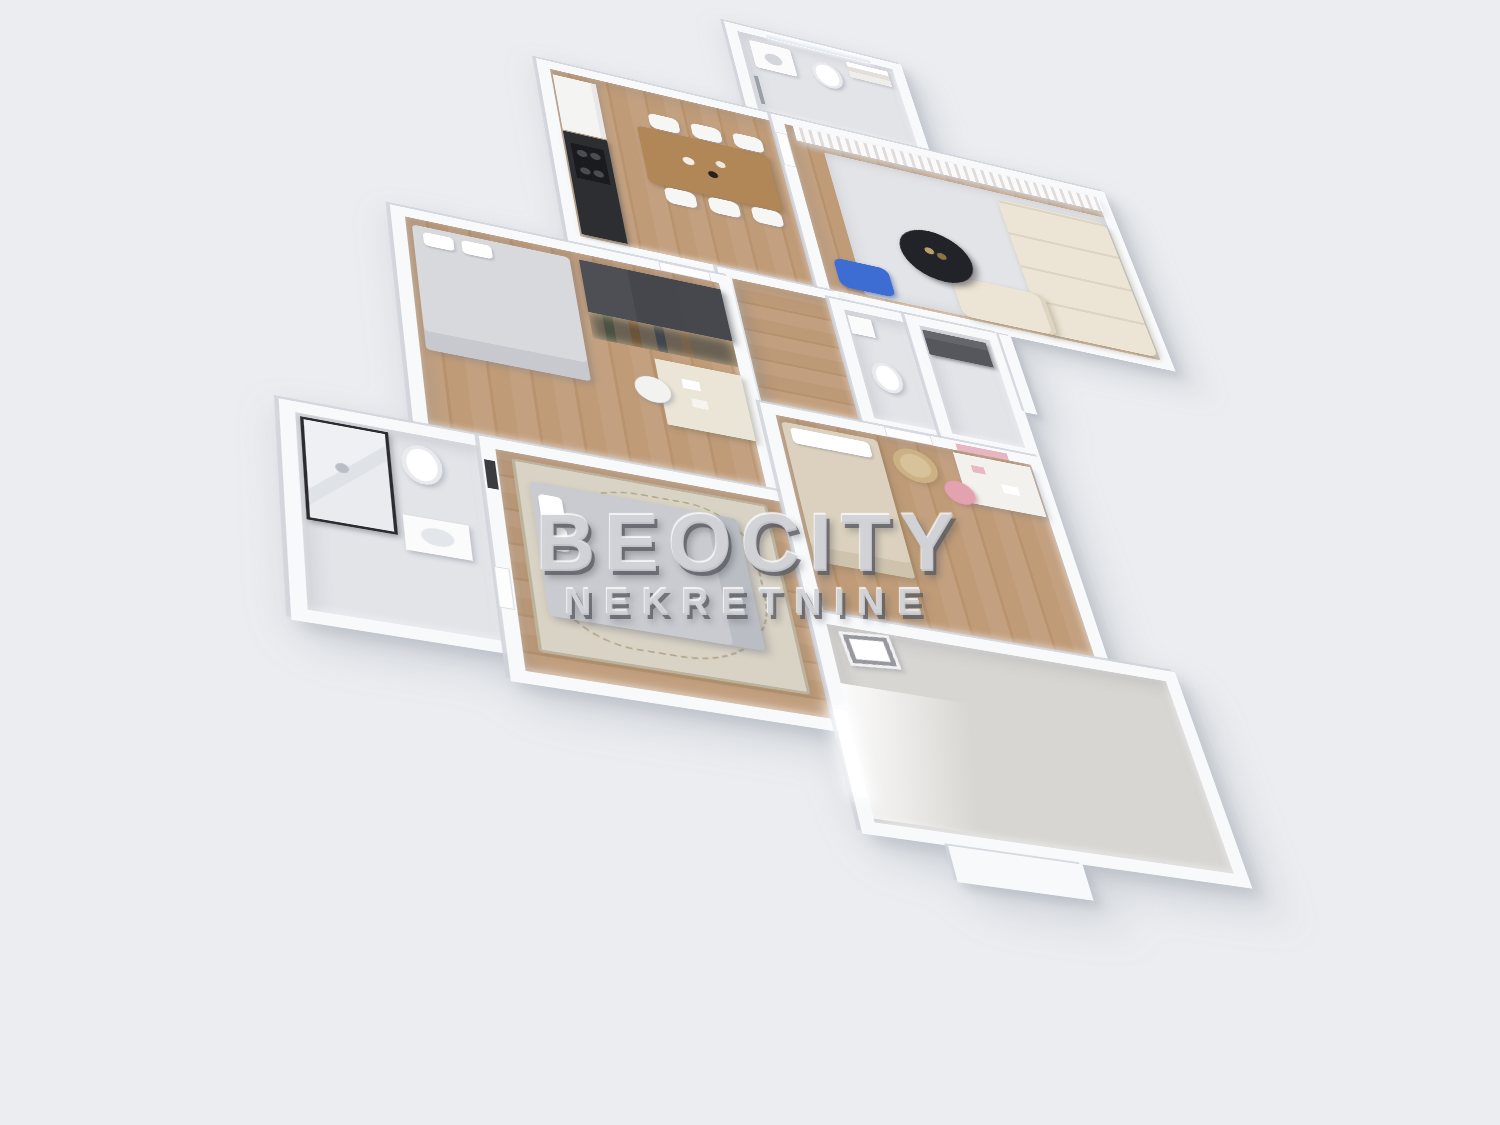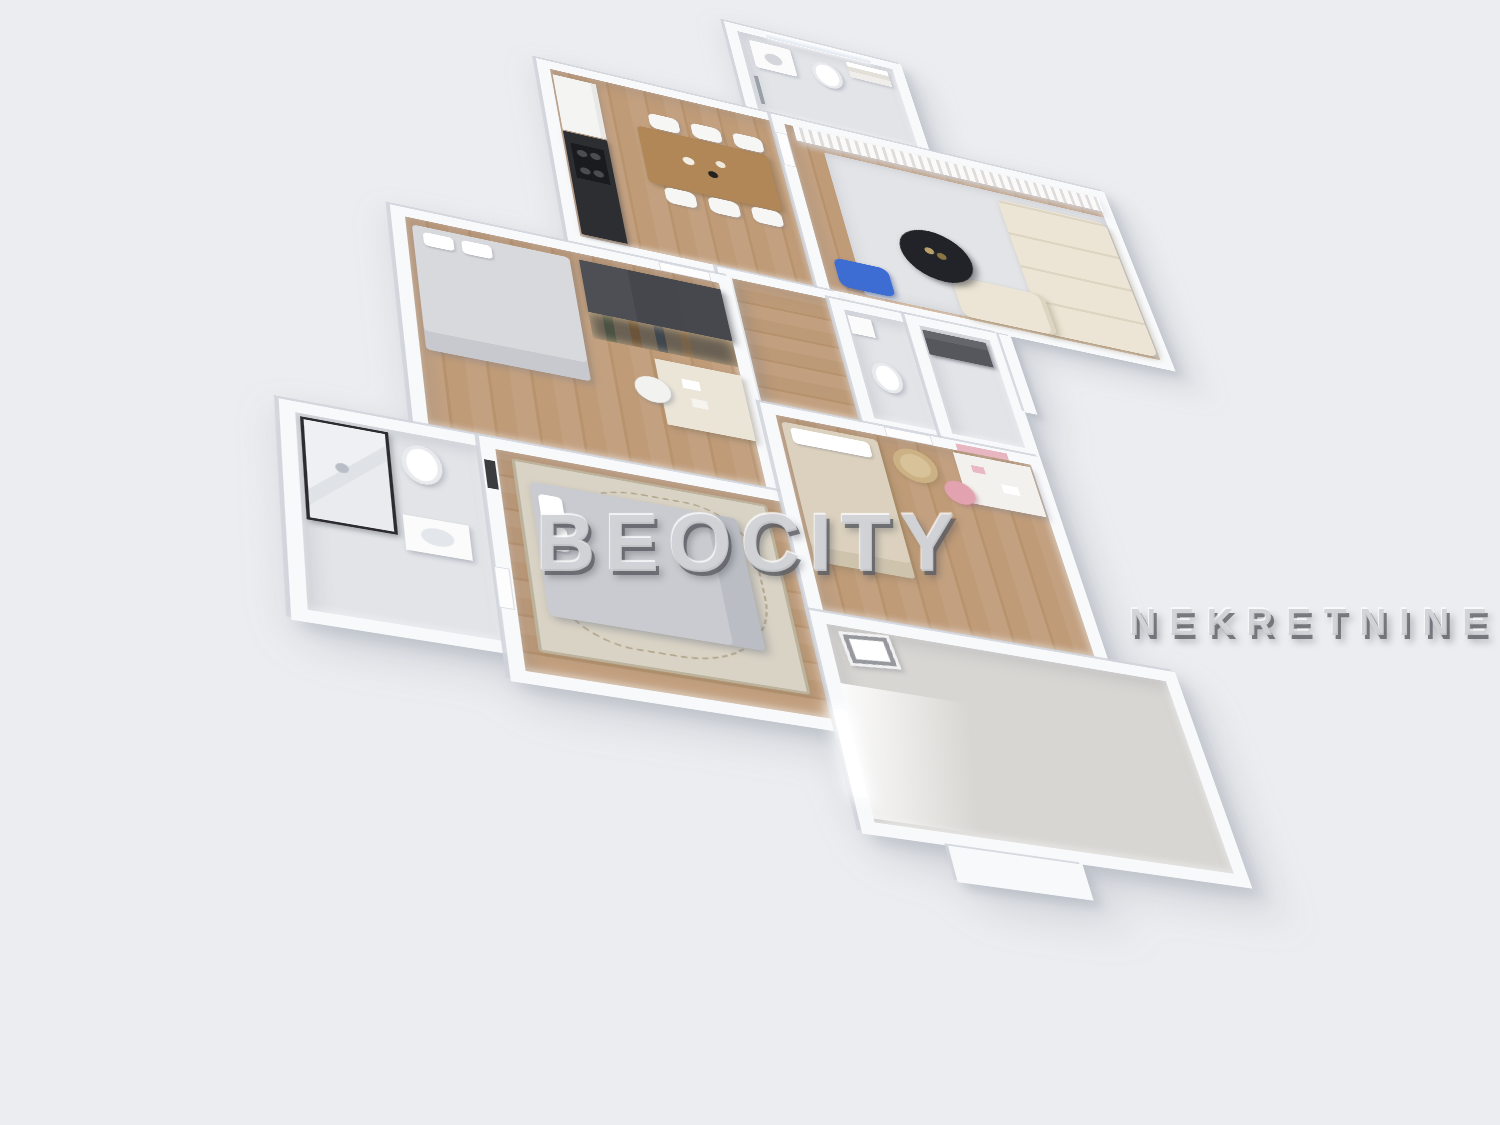--- a/index.html
+++ b/index.html
@@ -23,21 +23,21 @@
   .wall{position:absolute;background:#f8f9fb;box-shadow:-3px -2px 0 rgba(208,211,218,.85),5px 7px 10px rgba(128,136,152,.25);}
   .f{position:absolute;} 
   .door{position:absolute;background:#fdfdfe;box-shadow:inset 0 0 0 1px #d9dce2;}
   .ellipse{border-radius:50%;}
   
   .wm{position:absolute;left:0;width:1500px;text-align:center;font-weight:bold;
       color:rgba(205,207,212,.88);
       text-shadow:-1px -2px 1px rgba(250,250,252,.85), 3px 4px 0 rgba(92,94,100,.78), 6px 7px 7px rgba(80,82,90,.40);
       user-select:none;}
   .wm-title{top:496px;font-size:82px;letter-spacing:9px;}
-  .wm-sub{top:602px;font-size:37px;letter-spacing:13px;text-align:right;}
+  .wm-sub{top:582px;font-size:37px;letter-spacing:13px;}
 </style>
 </head>
 <body>
 
 <div class="stage">
 
   <div class="plan">
 
     <div class="room tile" style="left:570px;top:0;width:220px;height:175px;"></div>
     <div class="room wood" style="left:330px;top:163px;width:280px;height:307px;"></div>

